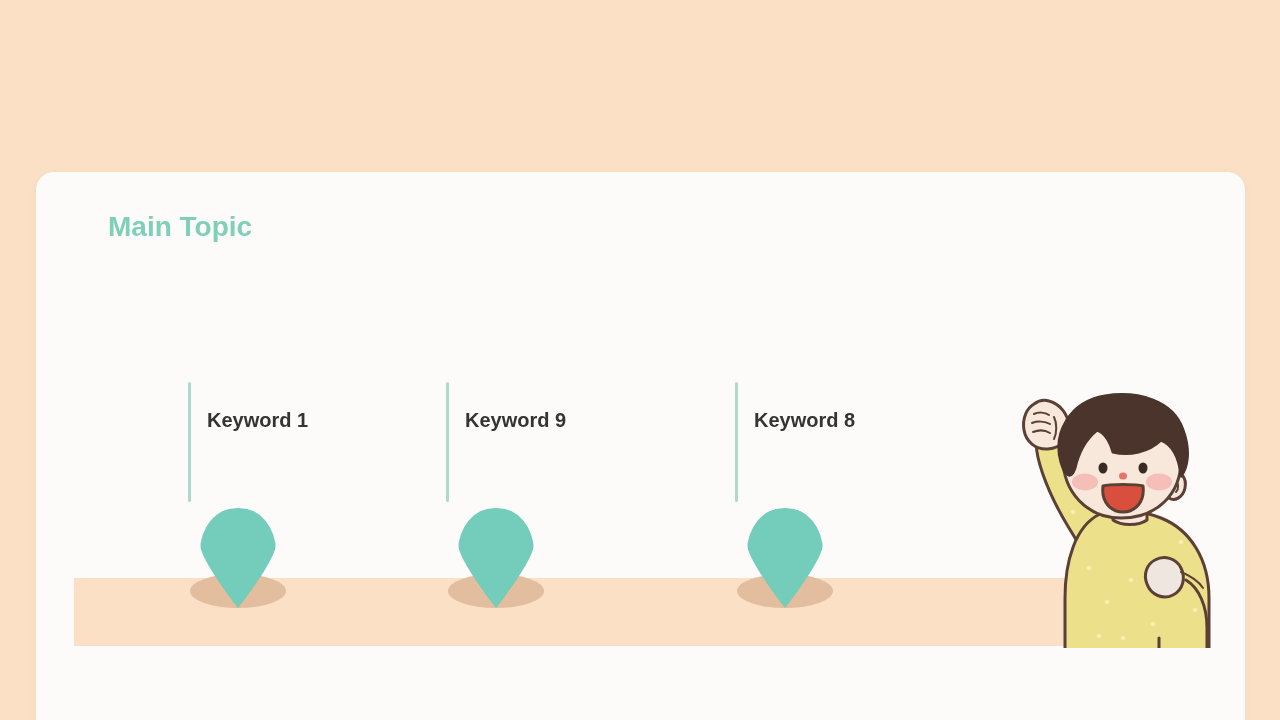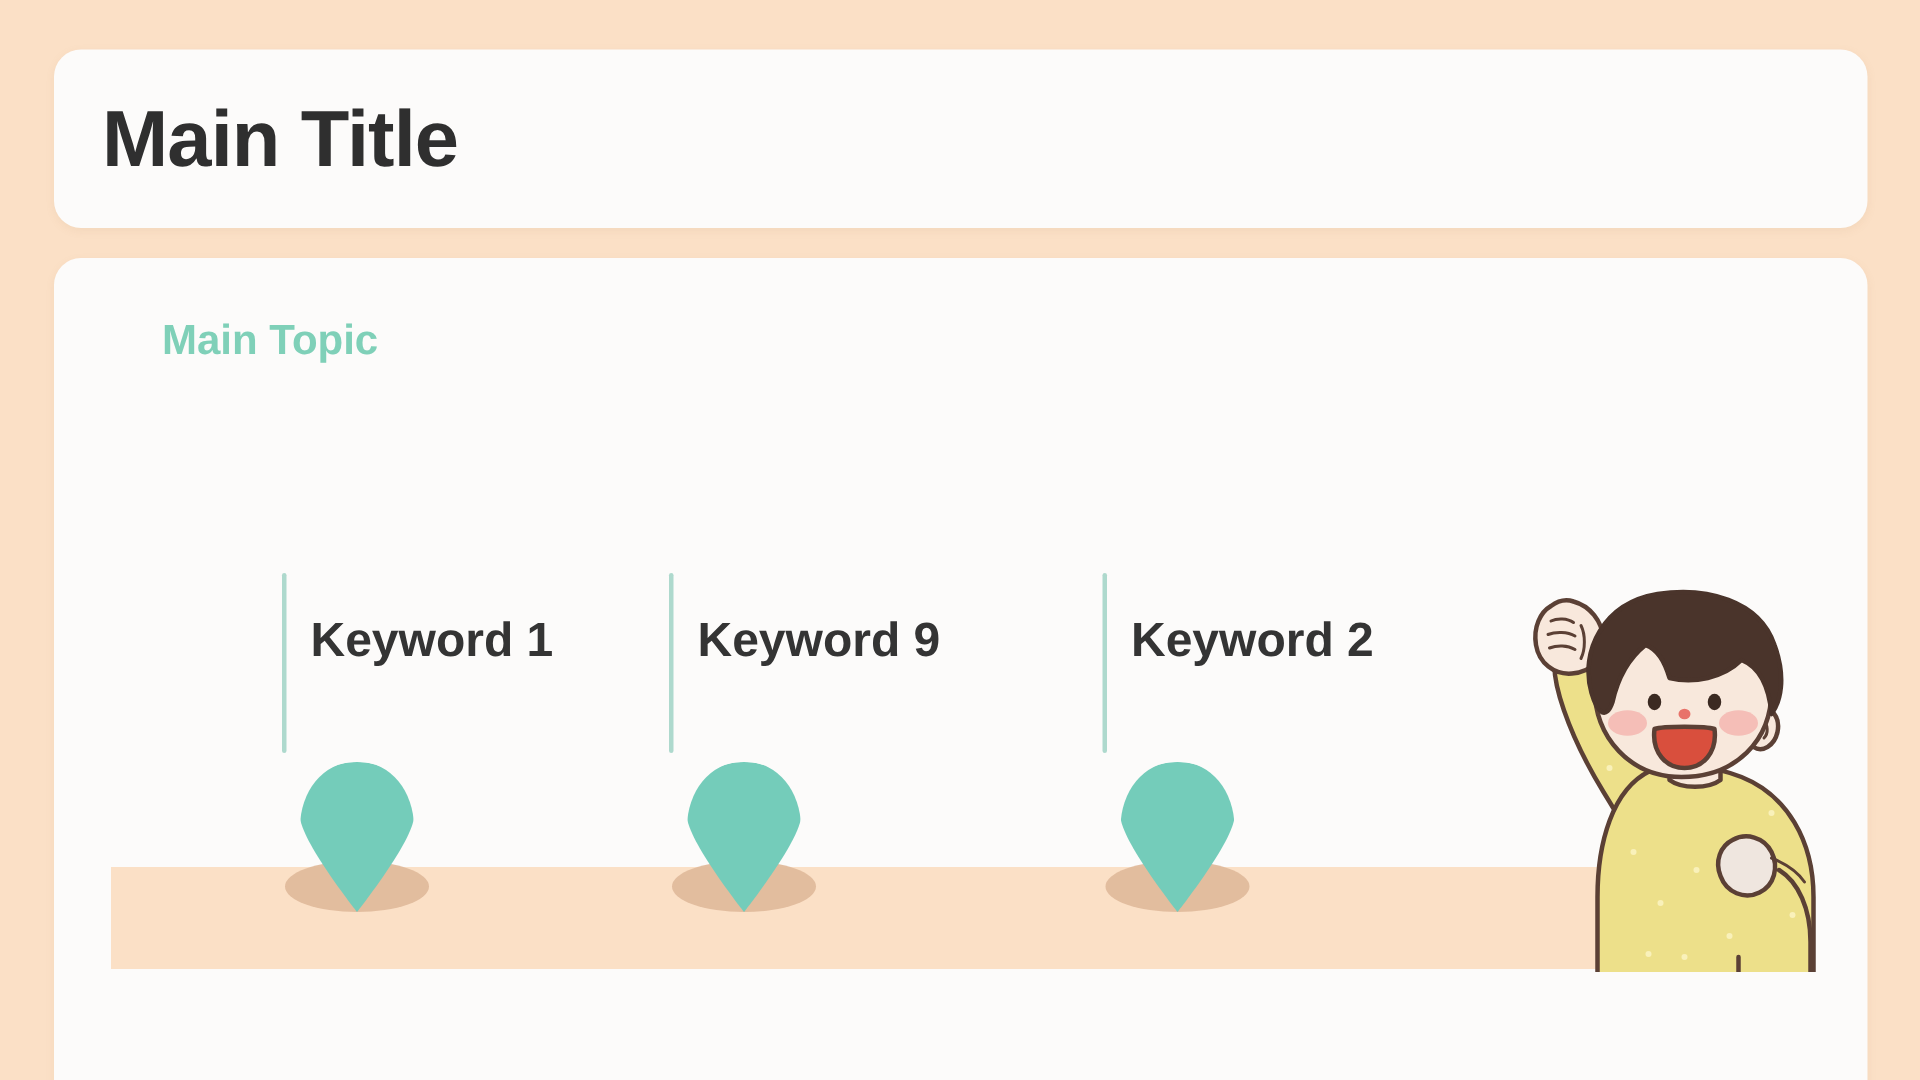--- a/index.html
+++ b/index.html
@@ -107,21 +107,21 @@
     width: 3px;
     height: 120px;
     background: #aed9cd;
     border-radius: 2px;
   }
 
   .kw-label {
     position: absolute;
     top: 238px;
     left: 19px;
-    font-size: 32px;
+    font-size: 20px;
     font-weight: 700;
     color: #343434;
     line-height: 1;
     white-space: nowrap;
   }
 
   
   .kw-pin-wrap {
     position: absolute;
     top: 336px;
@@ -158,23 +158,20 @@
     top: 220px;
     width: 232px;
     height: 256px;
   }
 </style>
 </head>
 <body>
 
 <div class="slide">
 
-  <div class="title-card">
-    <div class="title-text">Main Title</div>
-  </div>
 
   <div class="body-card">
 
     <div class="topic-heading">Main Topic</div>
 
 
     <div class="ground-band"></div>
 
     <div class="kw-group" style="left:152px;">
       <div class="kw-line"></div>
@@ -189,21 +186,21 @@
       <div class="kw-line"></div>
       <div class="kw-label">Keyword 9</div>
       <div class="kw-pin-wrap">
         <div class="kw-shadow"></div>
         <div class="kw-pin"></div>
       </div>
     </div>
 
     <div class="kw-group" style="left:699px;">
       <div class="kw-line"></div>
-      <div class="kw-label">Keyword 2</div>
+      <div class="kw-label">Keyword 8</div>
       <div class="kw-pin-wrap">
         <div class="kw-shadow"></div>
         <div class="kw-pin"></div>
       </div>
     </div>
 
     <div class="character">
       <svg viewBox="0 0 232 256" width="232" height="256" xmlns="http://www.w3.org/2000/svg">
         <defs>
           <clipPath id="bodyclip">

